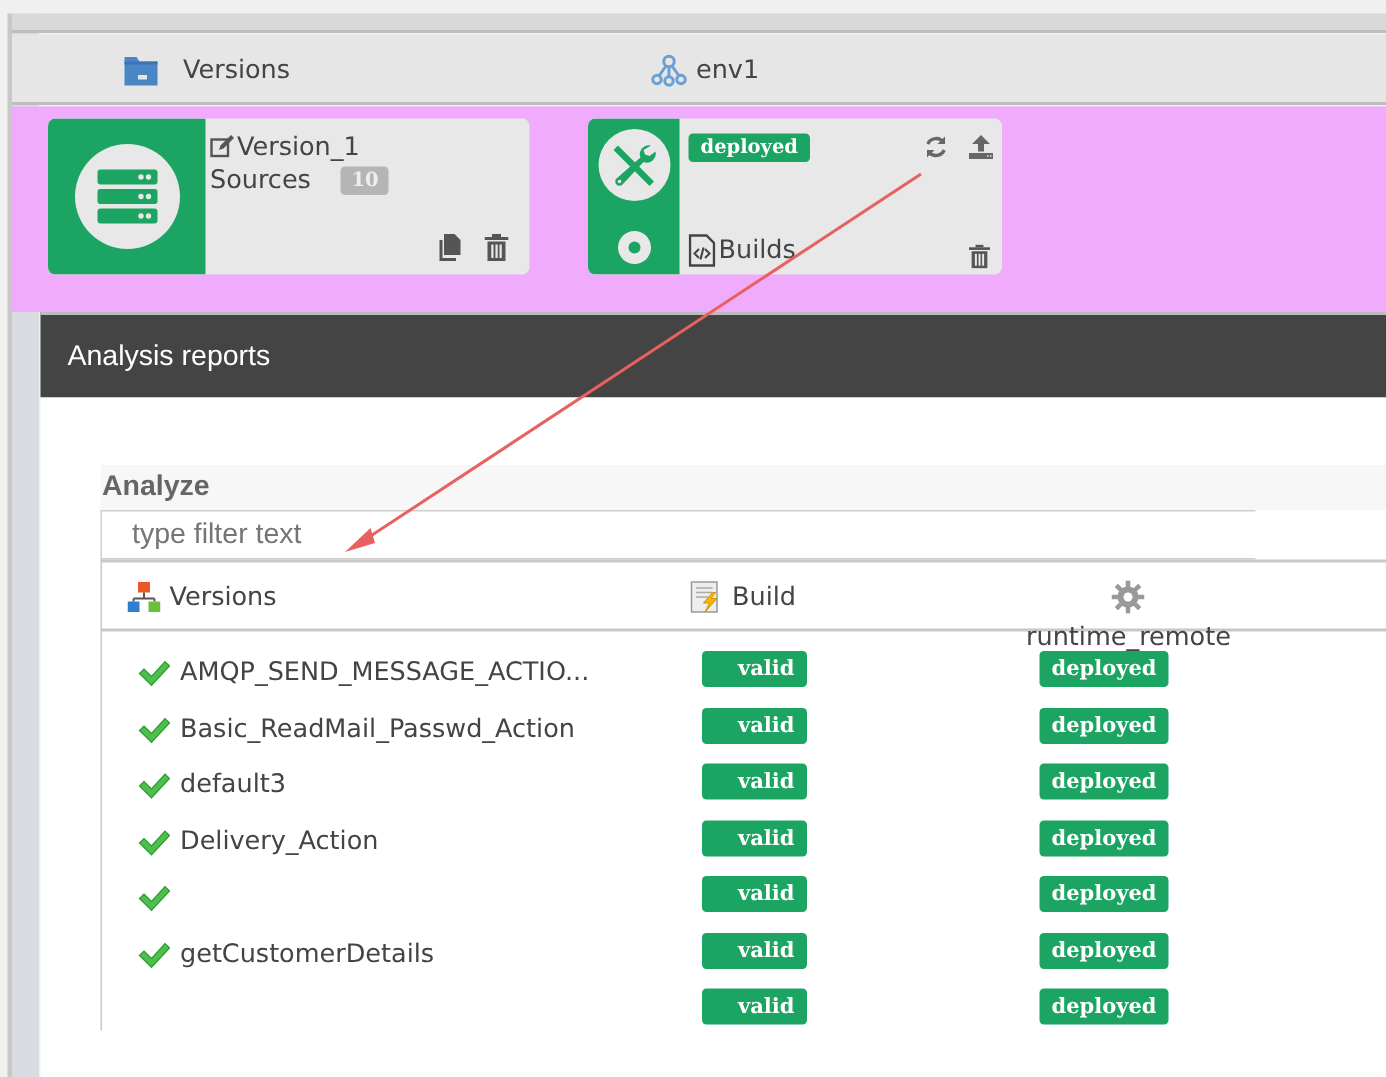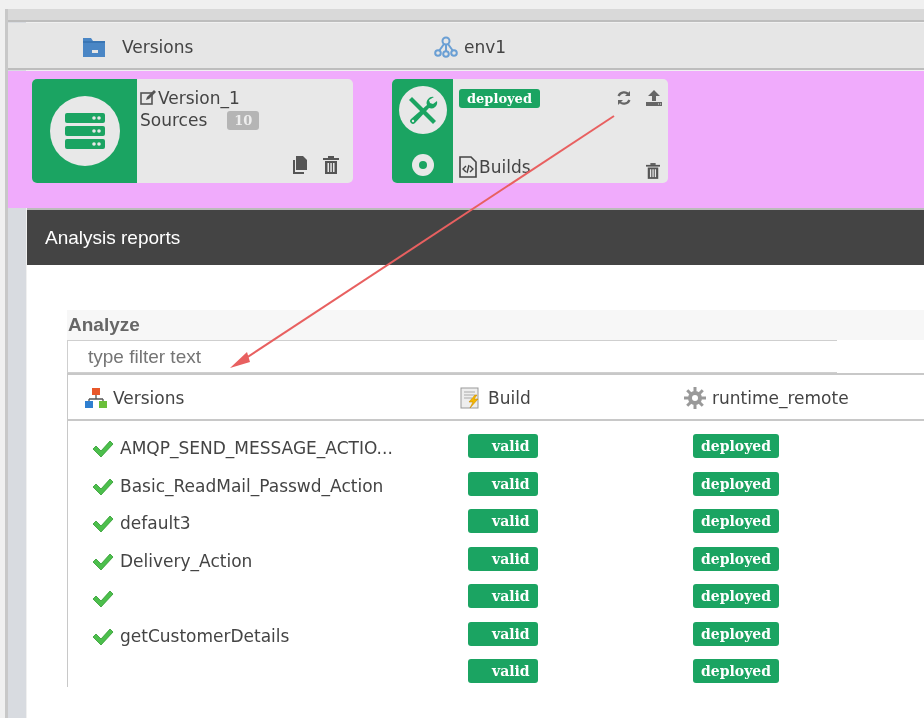--- a/index.html
+++ b/index.html
@@ -203,21 +203,21 @@
         <div class="col-h" style="left:392px;">
           <span>
             <svg width="22" height="22" viewBox="0 0 22 22">
                 <rect x="1" y="1" width="17" height="20" fill="#eee" stroke="#999"></rect>
                 <path d="M4 5h11M4 8h11M4 11h8" stroke="#aaa"></path>
                 <path d="M15 8l-6 7h4l-3 6 8-9h-4l3-4z" fill="#f5b800" stroke="#c98a00" stroke-width="0.6"></path>
               </svg>
           </span>
           <span>Build</span>
         </div>
-        <div class="col-h" style="left:616px;">
+        <div class="col-h" style="left:616px;flex-direction:column;">
           <span>
             <svg width="22" height="22" viewBox="0 0 22 22">
                 <g fill="#999">
                   <circle cx="11" cy="11" r="7"></circle>
                   <rect x="9.5" y="0" width="3" height="5"></rect>
                   <rect x="9.5" y="17" width="3" height="5"></rect>
                   <rect x="0" y="9.5" width="5" height="3"></rect>
                   <rect x="17" y="9.5" width="5" height="3"></rect>
                   <rect x="9.5" y="0" width="3" height="5" transform="rotate(45 11 11)"></rect>
                   <rect x="9.5" y="17" width="3" height="5" transform="rotate(45 11 11)"></rect>

